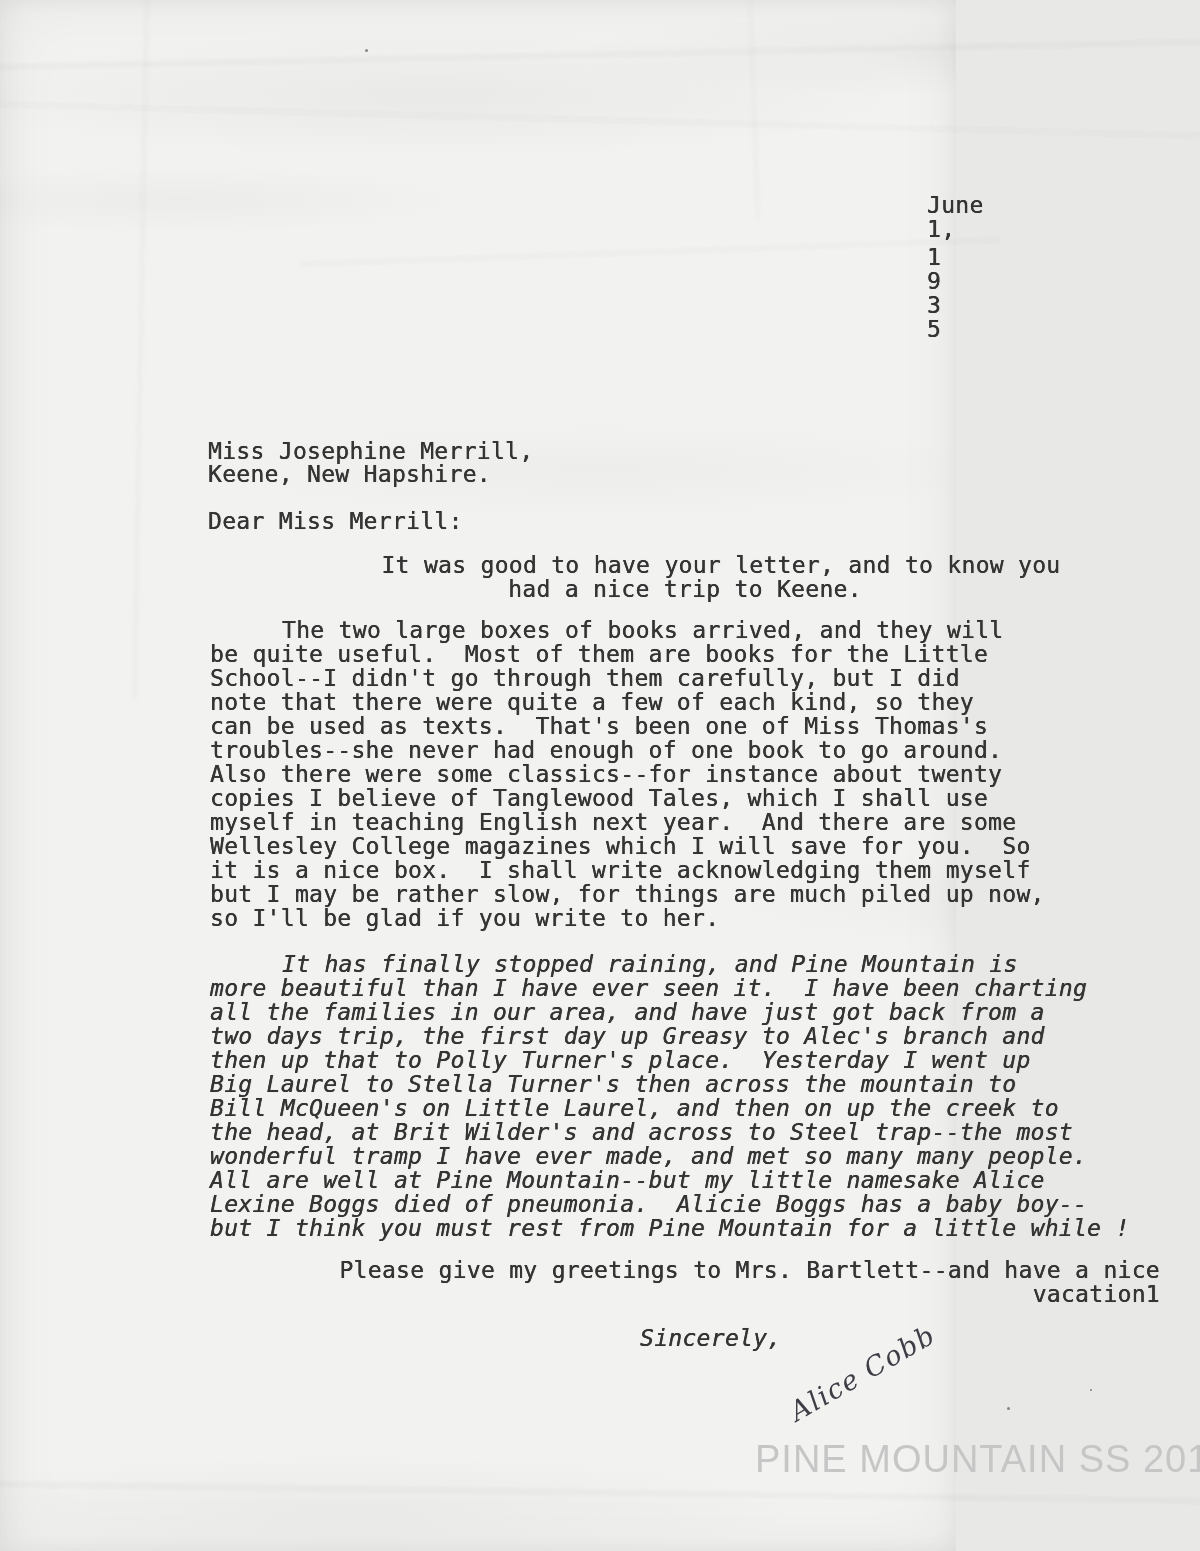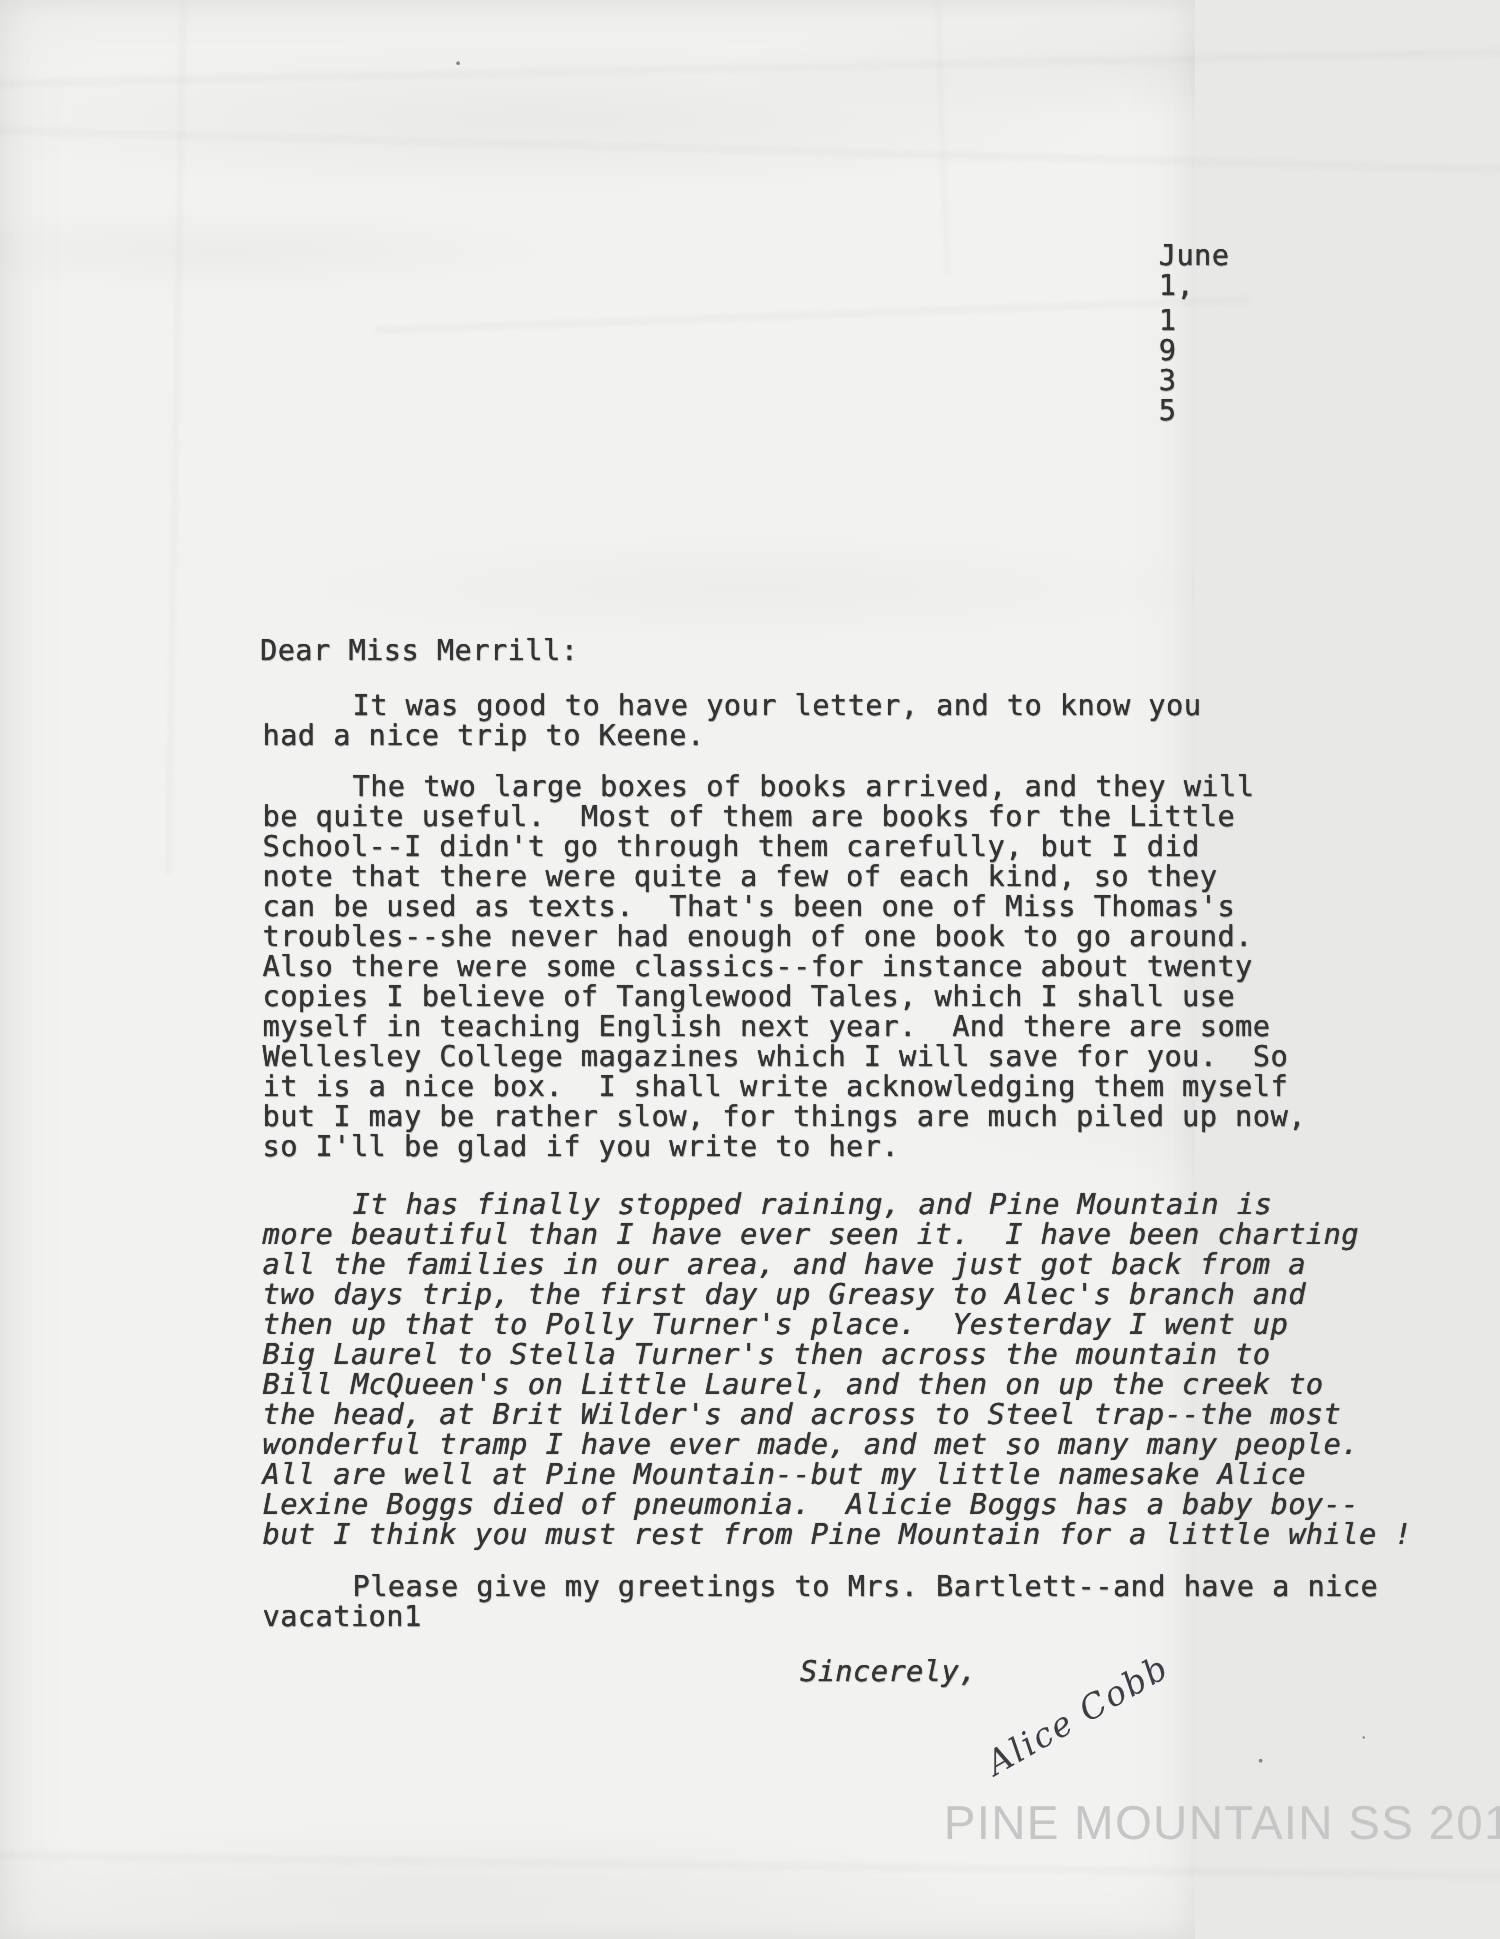--- a/index.html
+++ b/index.html
@@ -53,24 +53,24 @@
   }
   .para {
     left: 210px;
     width: 950px;
     text-indent: 72px;
   }
   .date-line1 { left: 927px; top: 193px; }
   .date-line2 { left: 927px; top: 245px; }
   .recipient  { left: 208px; top: 440px; line-height: 23px; }
   .salutation { left: 208px; top: 509px; text-align: center; }
-  .para-1 { top: 553px; }
+  .para-1 { top: 553px; text-align: center; }
   .para-2 { top: 618px; }
   .para-3 { top: 952px; font-style: italic; }
-  .para-4 { top: 1258px; }
+  .para-4 { top: 1258px; text-align: right; }
   .closing { left: 640px; top: 1326px; font-style: italic; }
   .signature {
     position: absolute;
     left: 792px;
     top: 1398px;
     transform: rotate(-30deg);
     transform-origin: 0 50%;
     font-family: "DejaVu Serif", serif;
     font-style: italic;
     font-size: 27px;
@@ -102,20 +102,22 @@
   <div class="crease v" style="left:752px; top:0; width:4px; height:220px; transform:rotate(-2deg);"></div>
   <div class="crease h" style="left:-10px; top:1490px; width:1220px; height:5px; transform:rotate(0.8deg);"></div>
 
   <div class="speck" style="left:365px; top:49px;"></div>
   <div class="speck" style="left:1007px; top:1407px;"></div>
   <div class="speck" style="left:1090px; top:1389px; width:2px; height:2px;"></div>
 
   <div class="typed date-line1">June 1,</div>
   <div class="typed date-line2">1 9 3 5</div>
 
+  <div class="typed recipient">Miss Josephine Merrill,
+Keene, New Hapshire.</div>
 
   <div class="typed salutation">Dear Miss Merrill:</div>
 
   <div class="typed para para-1">It was good to have your letter, and to know you
 had a nice trip to Keene.</div>
   <div class="typed para para-2">The two large boxes of books arrived, and they will
 be quite useful.  Most of them are books for the Little
 School--I didn't go through them carefully, but I did
 note that there were quite a few of each kind, so they
 can be used as texts.  That's been one of Miss Thomas's

